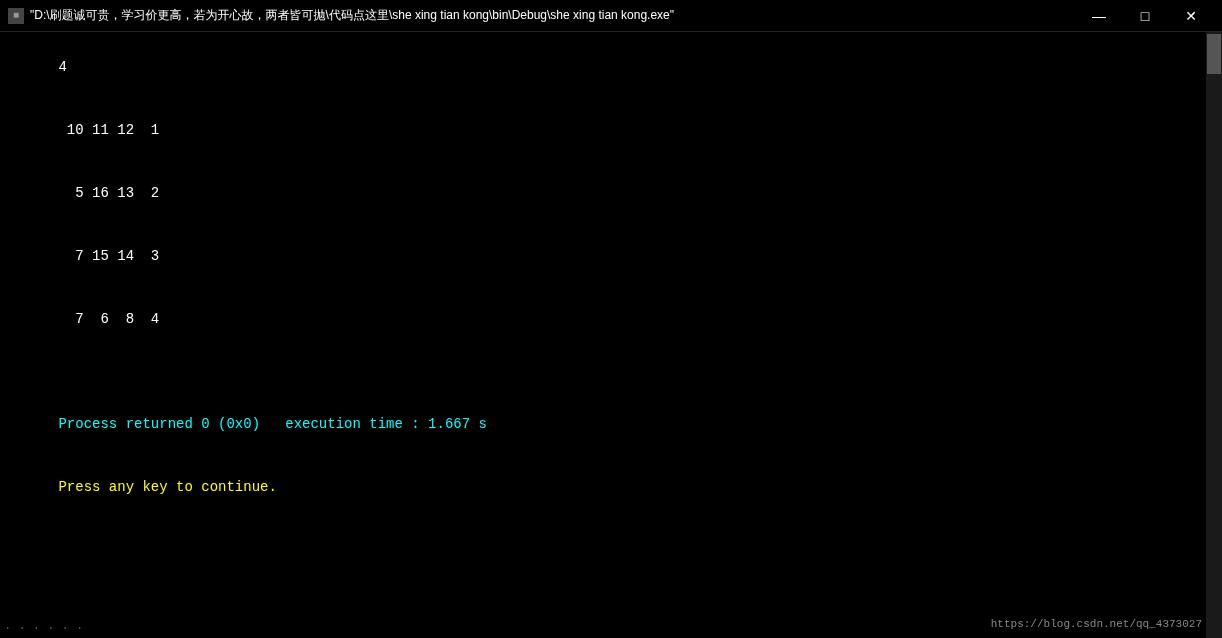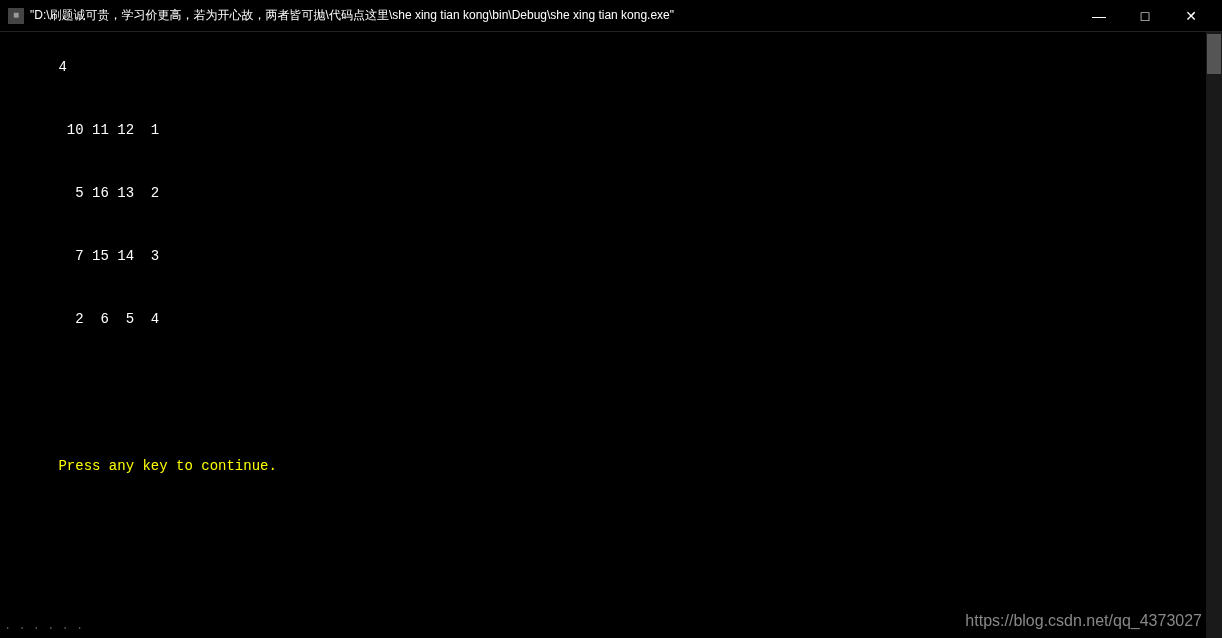--- a/index.html
+++ b/index.html
@@ -128,22 +128,22 @@
     .line-yellow {
       color: #ff0;
       margin-top: 15px;
     }
 
     .watermark {
       position: absolute;
       bottom: 8px;
       right: 20px;
       color: #888;
-      font-size: 16px;
-      font-family: Liberation Sans, sans-serif;
+      font-size: 11px;
+      font-family: Liberation Mono, monospace;
     }
 
     .bottom-dots {
       position: absolute;
       bottom: 0;
       left: 0;
       color: #555;
       font-size: 12px;
       padding: 2px 4px;
       font-family: 'Courier New', Courier, monospace;
@@ -171,23 +171,24 @@
   <div class="console-area">
     <div class="console-output">
       <span class="line-number">4</span>
       <br>
       <span class="line-number"> 10 11 12  1</span>
       <br>
       <span class="line-number">  5 16 13  2</span>
       <br>
       <span class="line-number">  7 15 14  3</span>
       <br>
-      <span class="line-number">  2  6  5  4</span>
+      <span class="line-number">  7  6  8  4</span>
       <br>
       <br>
+      <span class="line-cyan">Process returned 0 (0x0)   execution time : 1.667 s</span>
       <br>
       <span class="line-yellow">Press any key to continue.</span>
     </div>
 
     <div class="scrollbar">
       <div class="scrollbar-thumb"></div>
     </div>
 
     <div class="watermark">https://blog.csdn.net/qq_4373027</div>
 

